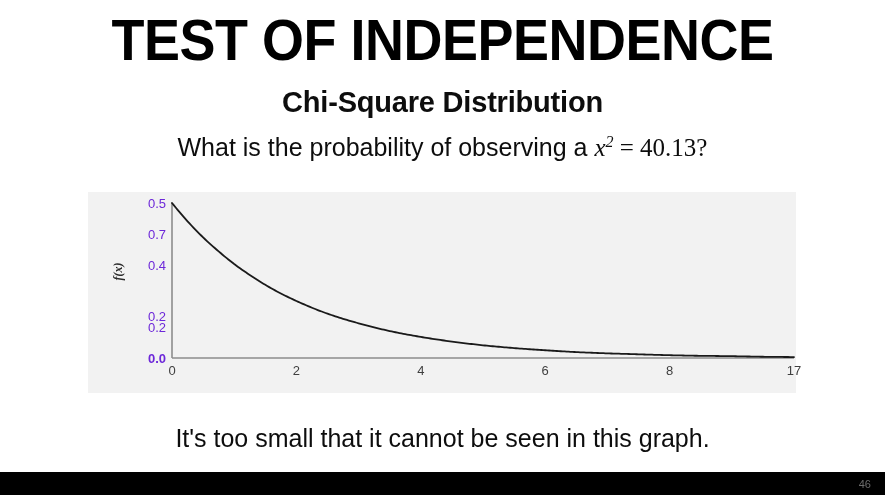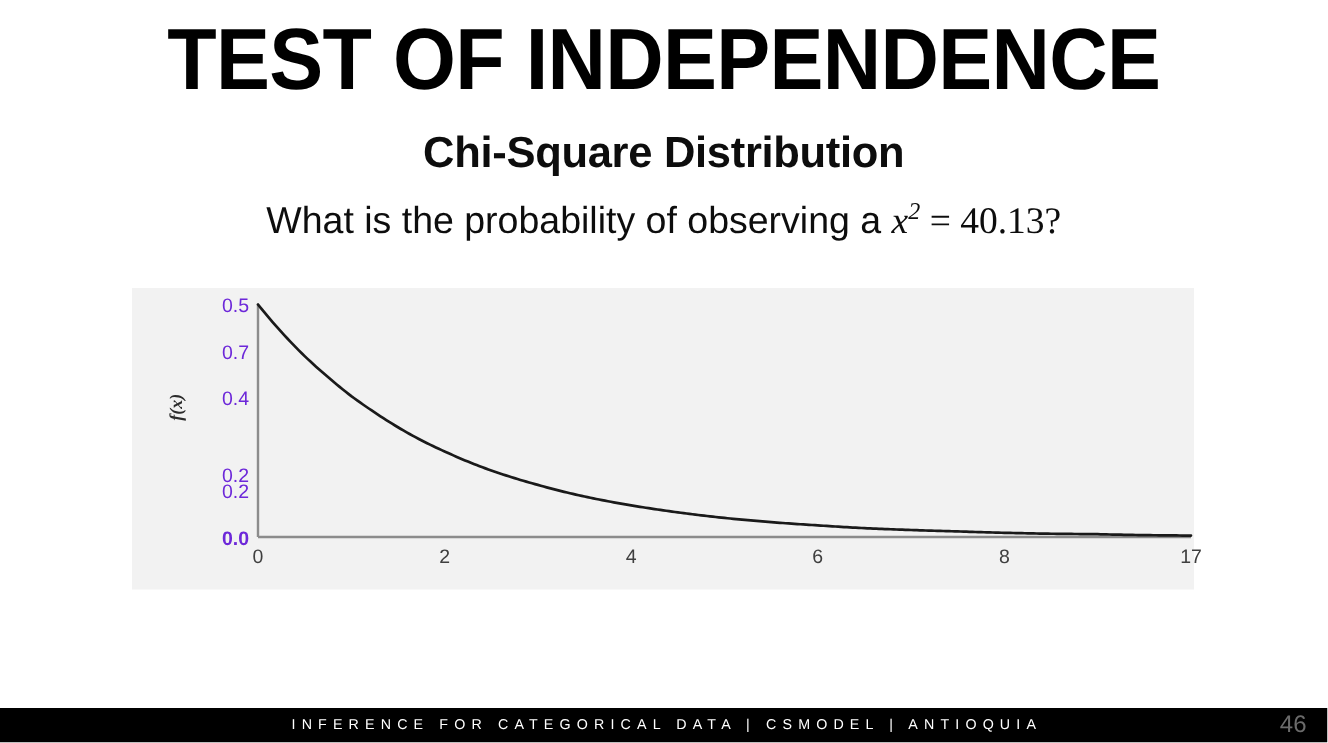--- a/index.html
+++ b/index.html
@@ -197,21 +197,21 @@
     letter-spacing: 4.1px;
     color: #ffffff;
     white-space: nowrap;
     text-indent: 4.1px;
   }
   #footer-page-number {
     position: absolute;
     right: 14px;
     top: 5px;
     font-family: "Liberation Sans", sans-serif;
-    font-size: 16px;
+    font-size: 11px;
     color: #6b6b6b;
     line-height: 14px;
   }
 </style>
 </head>
 <body>
 
 <div id="slide">
 
   <div id="slide-title">TEST OF INDEPENDENCE</div>
@@ -245,19 +245,19 @@
           <div class="xtick" style="left: 208.4px;">2</div>
           <div class="xtick" style="left: 332.8px;">4</div>
           <div class="xtick" style="left: 457.2px;">6</div>
           <div class="xtick" style="left: 581.6px;">8</div>
           <div class="xtick" style="left: 706px;">17</div>
         </div>
 
     </div>
   </div>
 
+  <div id="caption-line">It's too small that it cannot be seen in this graph.</div>
 
   <div id="footer-bar">
-    <div id="footer-text">INFERENCE FOR CATEGORICAL DATA | CSMODEL | ANTIOQUIA</div>
     <div id="footer-page-number">46</div>
   </div>
 
 </div>
 
 </body></html>

